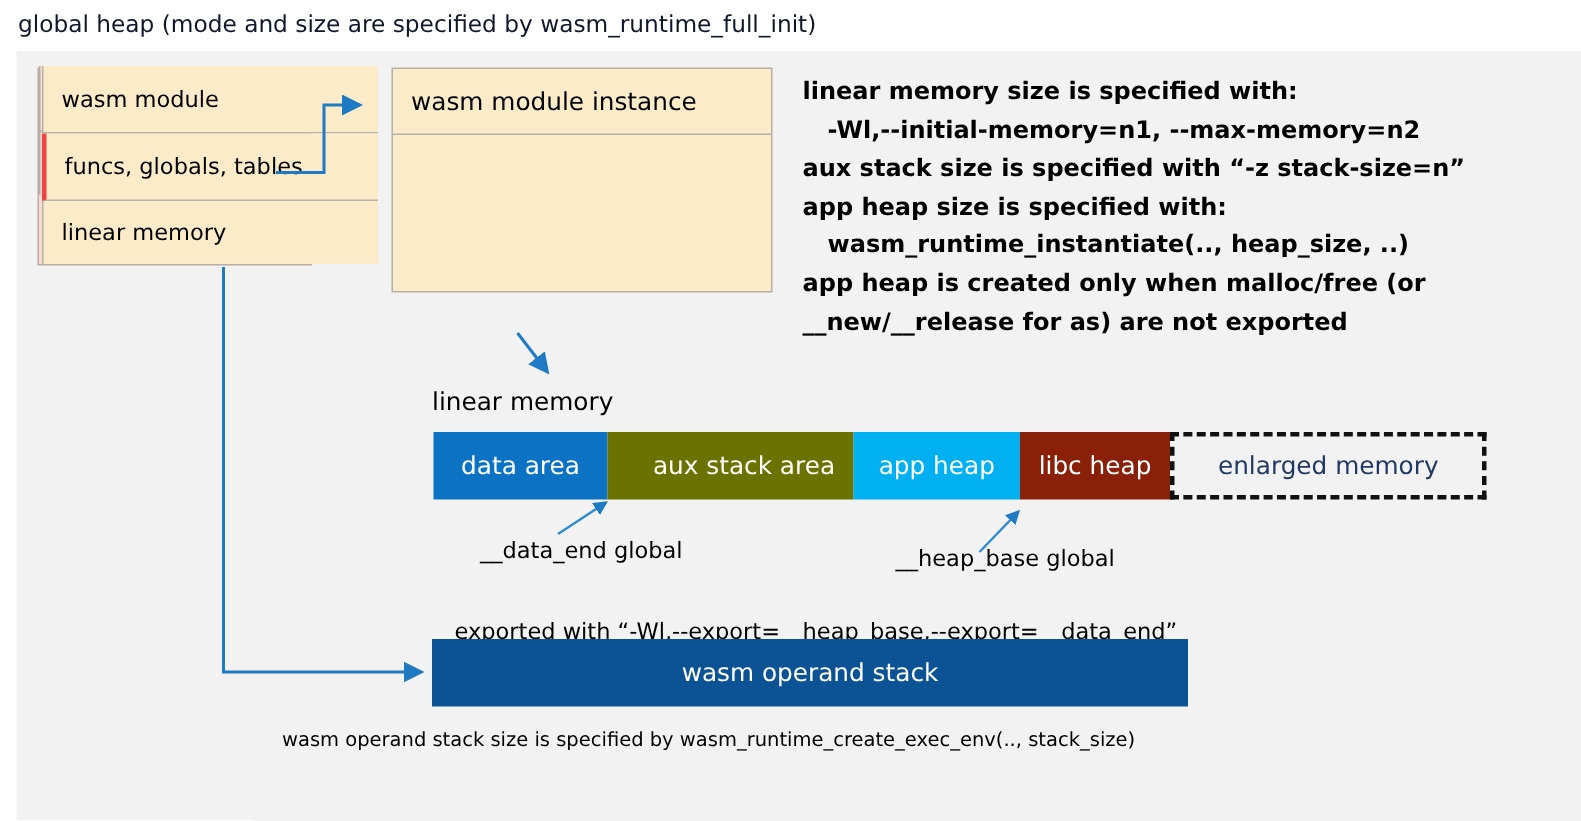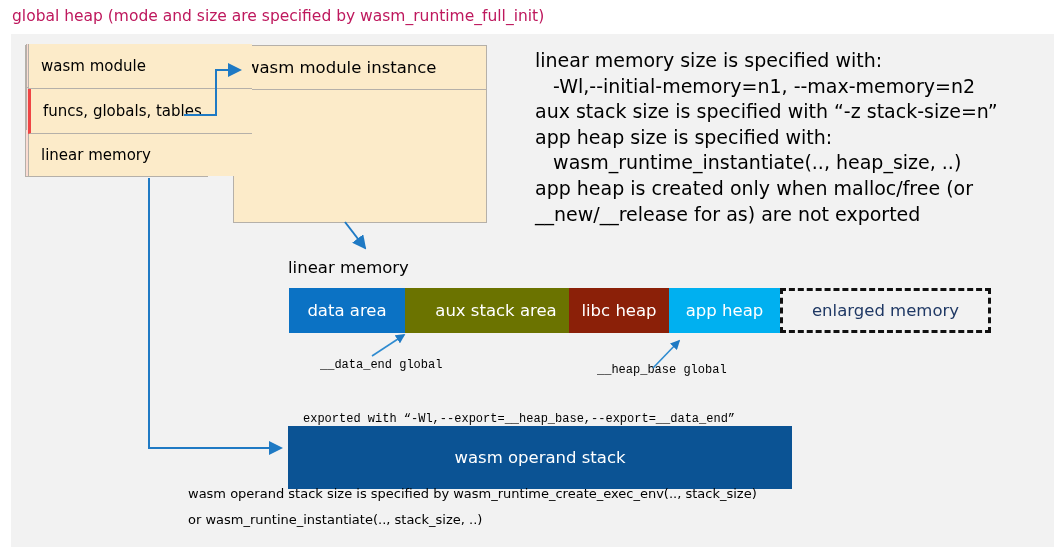--- a/index.html
+++ b/index.html
@@ -16,21 +16,21 @@
     color: #000000;
   }
 
   
   .diagram-title {
     position: absolute;
     left: 12px;
     top: 5px;
     font-size: 15.5px;
     line-height: 22px;
-    color: #be185d;
+    color: #0f172a;
     white-space: nowrap;
   }
 
   
   .canvas {
     position: absolute;
     left: 11px;
     top: 34px;
     width: 1043px;
     height: 513px;
@@ -74,21 +74,21 @@
     border-left: 1px solid #b5b0a9;
     border-bottom: 1px solid #b5b0a9;
   }
   #exec-env-row-1 {
     left: 26px; top: 88px; width: 155px; height: 42px;
     background: #fadbd2;
     border-left: 1px solid #b5b0a9;
   }
 
   
-  #wmi-box { left: 233px; top: 45px; width: 254px; height: 178px; background: #fcebc9; }
+  #wmi-box { left: 261px; top: 45px; width: 254px; height: 150px; background: #fcebc9; }
   #wmi-head { width: 252px; height: 44px; background: #fcebc9; }
   #wmi-row-0 {
     left: 28px; top: 44px; width: 224px; height: 45px;
     background: #fcebc9;
     border-left: 1px solid #b5b0a9;
     border-bottom: 1px solid #b5b0a9;
   }
   #wmi-row-1 {
     left: 28px; top: 89px; width: 224px; height: 45px;
     background: #fcebc9;
@@ -100,23 +100,24 @@
     background: #fcebc9;
     border-left: 1px solid #b5b0a9;
   }
 
   
   .notes-block {
     position: absolute;
     left: 535px;
     top: 48px;
     width: 510px;
-    font-size: 19px;
+    font-size: 16px;
     line-height: 25.6px;
     white-space: pre;
+    font-weight: bold;
   }
 
   
   .mem-caption {
     position: absolute;
     left: 288px;
     top: 258px;
     font-size: 16.5px;
     white-space: nowrap;
   }
@@ -140,35 +141,34 @@
   }
   .mem-seg.dashed {
     border: 3px dashed #111111;
     color: #1f3864;
     background: #f2f2f2;
   }
 
   
   .annot {
     position: absolute;
-    font-size: 12px;
-    white-space: nowrap;
-    font-family: Liberation Mono, monospace;
+    font-size: 15px;
+    white-space: nowrap;
   }
   #annot-data-end { left: 320px; top: 358px; }
   #annot-heap-base { left: 597px; top: 363px; }
   #annot-exported { left: 303px; top: 388px; margin-top: 24px; }
 
   
   #operand-stack-box {
     position: absolute;
     left: 288px;
     top: 426px;
     width: 504px;
-    height: 63px;
+    height: 45px;
     background: #0b5394;
     display: flex;
     align-items: center;
     justify-content: center;
     color: #ffffff;
     font-size: 16.5px;
     white-space: nowrap;
   }
 
   
@@ -211,32 +211,32 @@
 <div class="struct-row" id="wmi-row-1">funcs, globals, tables</div>
 <div class="struct-row" id="wmi-row-2">linear memory</div>
 
 <div class="notes-block" id="notes-block"><div>linear memory size is specified with:</div><div>   -Wl,--initial-memory=n1, --max-memory=n2</div><div>aux stack size is specified with “-z stack-size=n”</div><div>app heap size is specified with:</div><div>   wasm_runtime_instantiate(.., heap_size, ..)</div><div>app heap is created only when malloc/free (or</div><div>__new/__release for as) are not exported</div></div>
 
 <div class="mem-caption">linear memory</div>
 
 <div class="mem-bar" id="mem-bar">
     <div class="mem-seg" style="width: 116px; background: rgb(11, 114, 196);">data area</div>
     <div class="mem-seg" style="width: 164px; background: rgb(107, 115, 0); padding-left: 18px;">aux stack area</div>
+    <div class="mem-seg" style="width: 111px; background: rgb(0, 176, 240);">app heap</div>
     <div class="mem-seg" style="width: 100px; background: rgb(139, 32, 8);">libc heap</div>
-    <div class="mem-seg" style="width: 111px; background: rgb(0, 176, 240);">app heap</div>
     <div class="mem-seg dashed" style="width: 211px;">enlarged memory</div>
   </div>
 
 <div class="annot" id="annot-data-end">__data_end global</div>
 <div class="annot" id="annot-heap-base">__heap_base global</div>
 <div class="annot" id="annot-exported">exported with “-Wl,--export=__heap_base,--export=__data_end”</div>
 
 <div id="operand-stack-box">wasm operand stack</div>
 
-<div class="bottom-notes" id="bottom-notes"><div>wasm operand stack size is specified by wasm_runtime_create_exec_env(.., stack_size)</div><div>or wasm_runtine_instantiate(.., stack_size, ..)</div></div>
+<div class="bottom-notes" id="bottom-notes"><div>wasm operand stack size is specified by wasm_runtime_create_exec_env(.., stack_size)</div></div>
 
 <svg id="connectors" viewBox="0 0 1054 547" xmlns="http://www.w3.org/2000/svg">
   <defs>
     <marker id="arrowhead" markerWidth="7" markerHeight="7" refX="6" refY="3.5" orient="auto" markerUnits="strokeWidth">
       <polygon points="0 0, 7 3.5, 0 7" fill="#1f7ac4"></polygon>
     </marker>
     <marker id="arrowhead-thin" markerWidth="6" markerHeight="6" refX="5" refY="3" orient="auto" markerUnits="strokeWidth">
       <polygon points="0 0, 6 3, 0 6" fill="#1f7ac4"></polygon>
     </marker>
   </defs>

